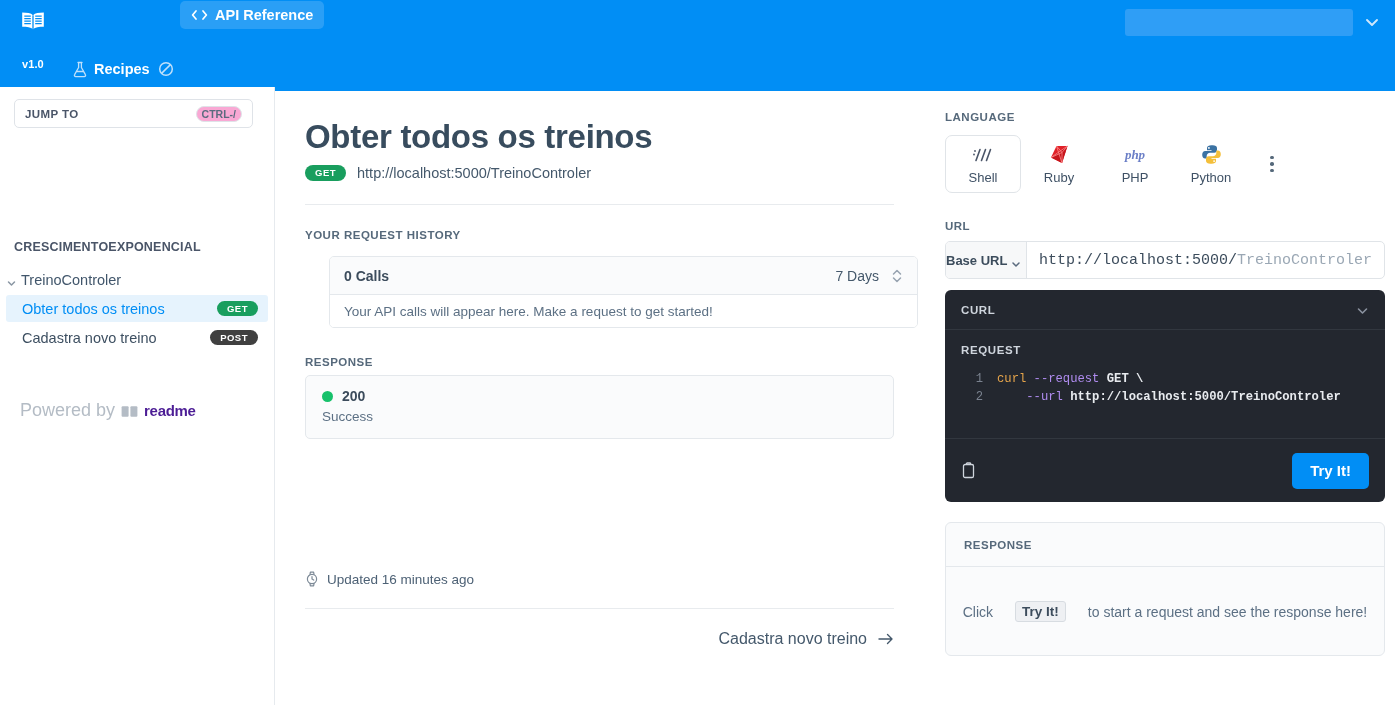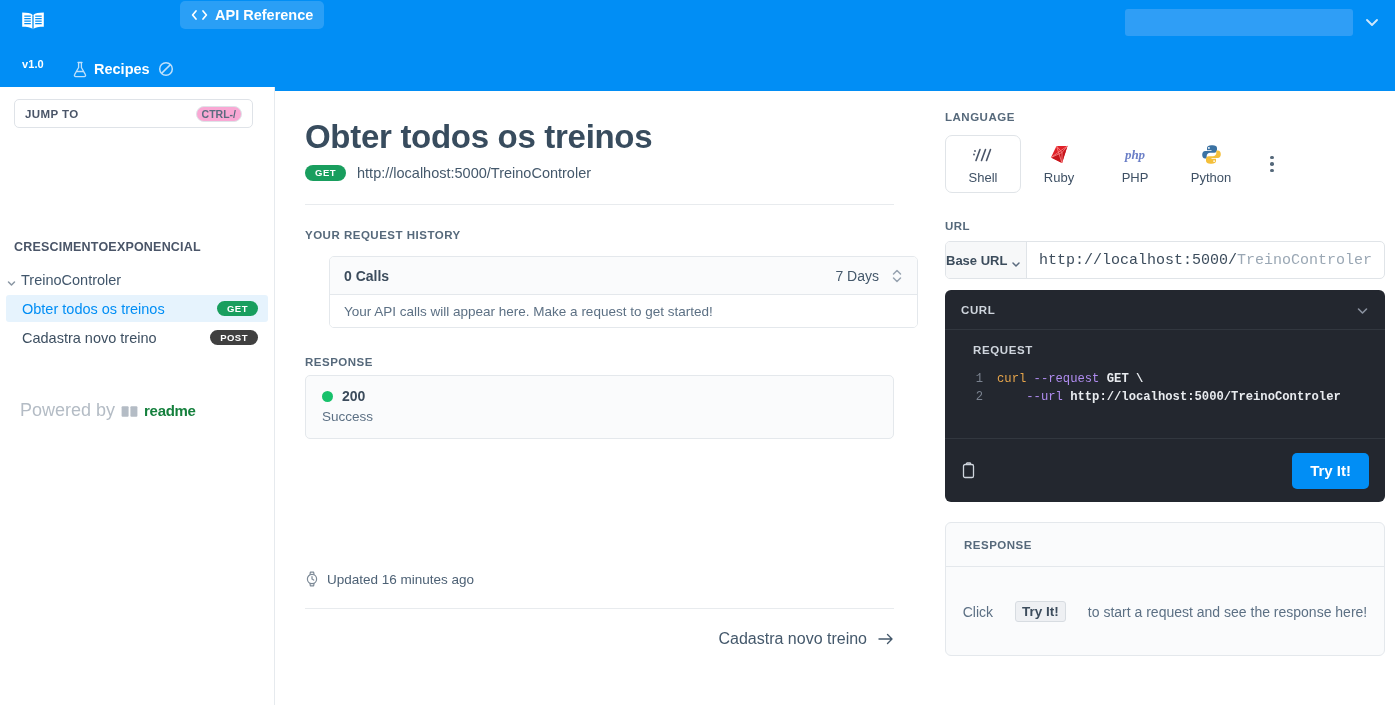--- a/index.html
+++ b/index.html
@@ -104,21 +104,21 @@
     font-size: 9.5px; font-weight: bold; color: #fff; letter-spacing: .5px;
     padding: 3px 10px; border-radius: 10px; line-height: 1;
   }
   .mbadge.get { background: #199e5e; }
   .mbadge.post { background: #404040; }
   .powered {
     position: absolute; left: 20px; top: 313px;
     display: flex; align-items: center; gap: 6px;
   }
   .powered .t { font-size: 18px; color: #b4bcc5; }
-  .powered .rm { font-size: 15px; font-weight: bold; color: #15803d; letter-spacing: -.3px; }
+  .powered .rm { font-size: 15px; font-weight: bold; color: #4c1d95; letter-spacing: -.3px; }
   .powered .rmbook { width: 17px; height: 13px; color: #b4bcc5; }
 
   
   .main {
     position: absolute; left: 275px; top: 91px; width: 660px; height: 618px;
     background: #ffffff; overflow: hidden;
   }
   .page-title {
     position: absolute; left: 30px; top: 27px;
     font-size: 33px; font-weight: bold; color: #384c5e; letter-spacing: -.3px;
@@ -233,21 +233,21 @@
     background: #23272f; border-radius: 6px; overflow: hidden;
   }
   .code-head {
     height: 40px; display: flex; align-items: center; padding: 0 16px;
     border-bottom: 1px solid #32373f;
   }
   .code-head .t { font-size: 11.5px; font-weight: bold; color: #cfd5dd; letter-spacing: .6px; flex: 1; }
   .code-head .c { width: 13px; height: 13px; color: #8b93a0; cursor: pointer; }
   .code-body { padding: 14px 16px 6px 16px; }
   .code-body .req {
-    font-size: 11.5px; font-weight: bold; color: #cfd5dd; letter-spacing: .6px; margin-left: 12px;
+    font-size: 11.5px; font-weight: bold; color: #cfd5dd; letter-spacing: .6px;
   }
   .code-lines {
     margin-top: 14px; font-family: "Liberation Mono", monospace;
     font-size: 12.2px; line-height: 18px;
   }
   .code-lines .ln { display: flex; }
   .code-lines .num { width: 22px; color: #7a828f; text-align: right; margin-right: 14px; flex: none; }
   .tok-cmd { color: #e5a44b; }
   .tok-flag { color: #b08cf0; }
   .tok-txt { color: #e8ebef; font-weight: bold; }

